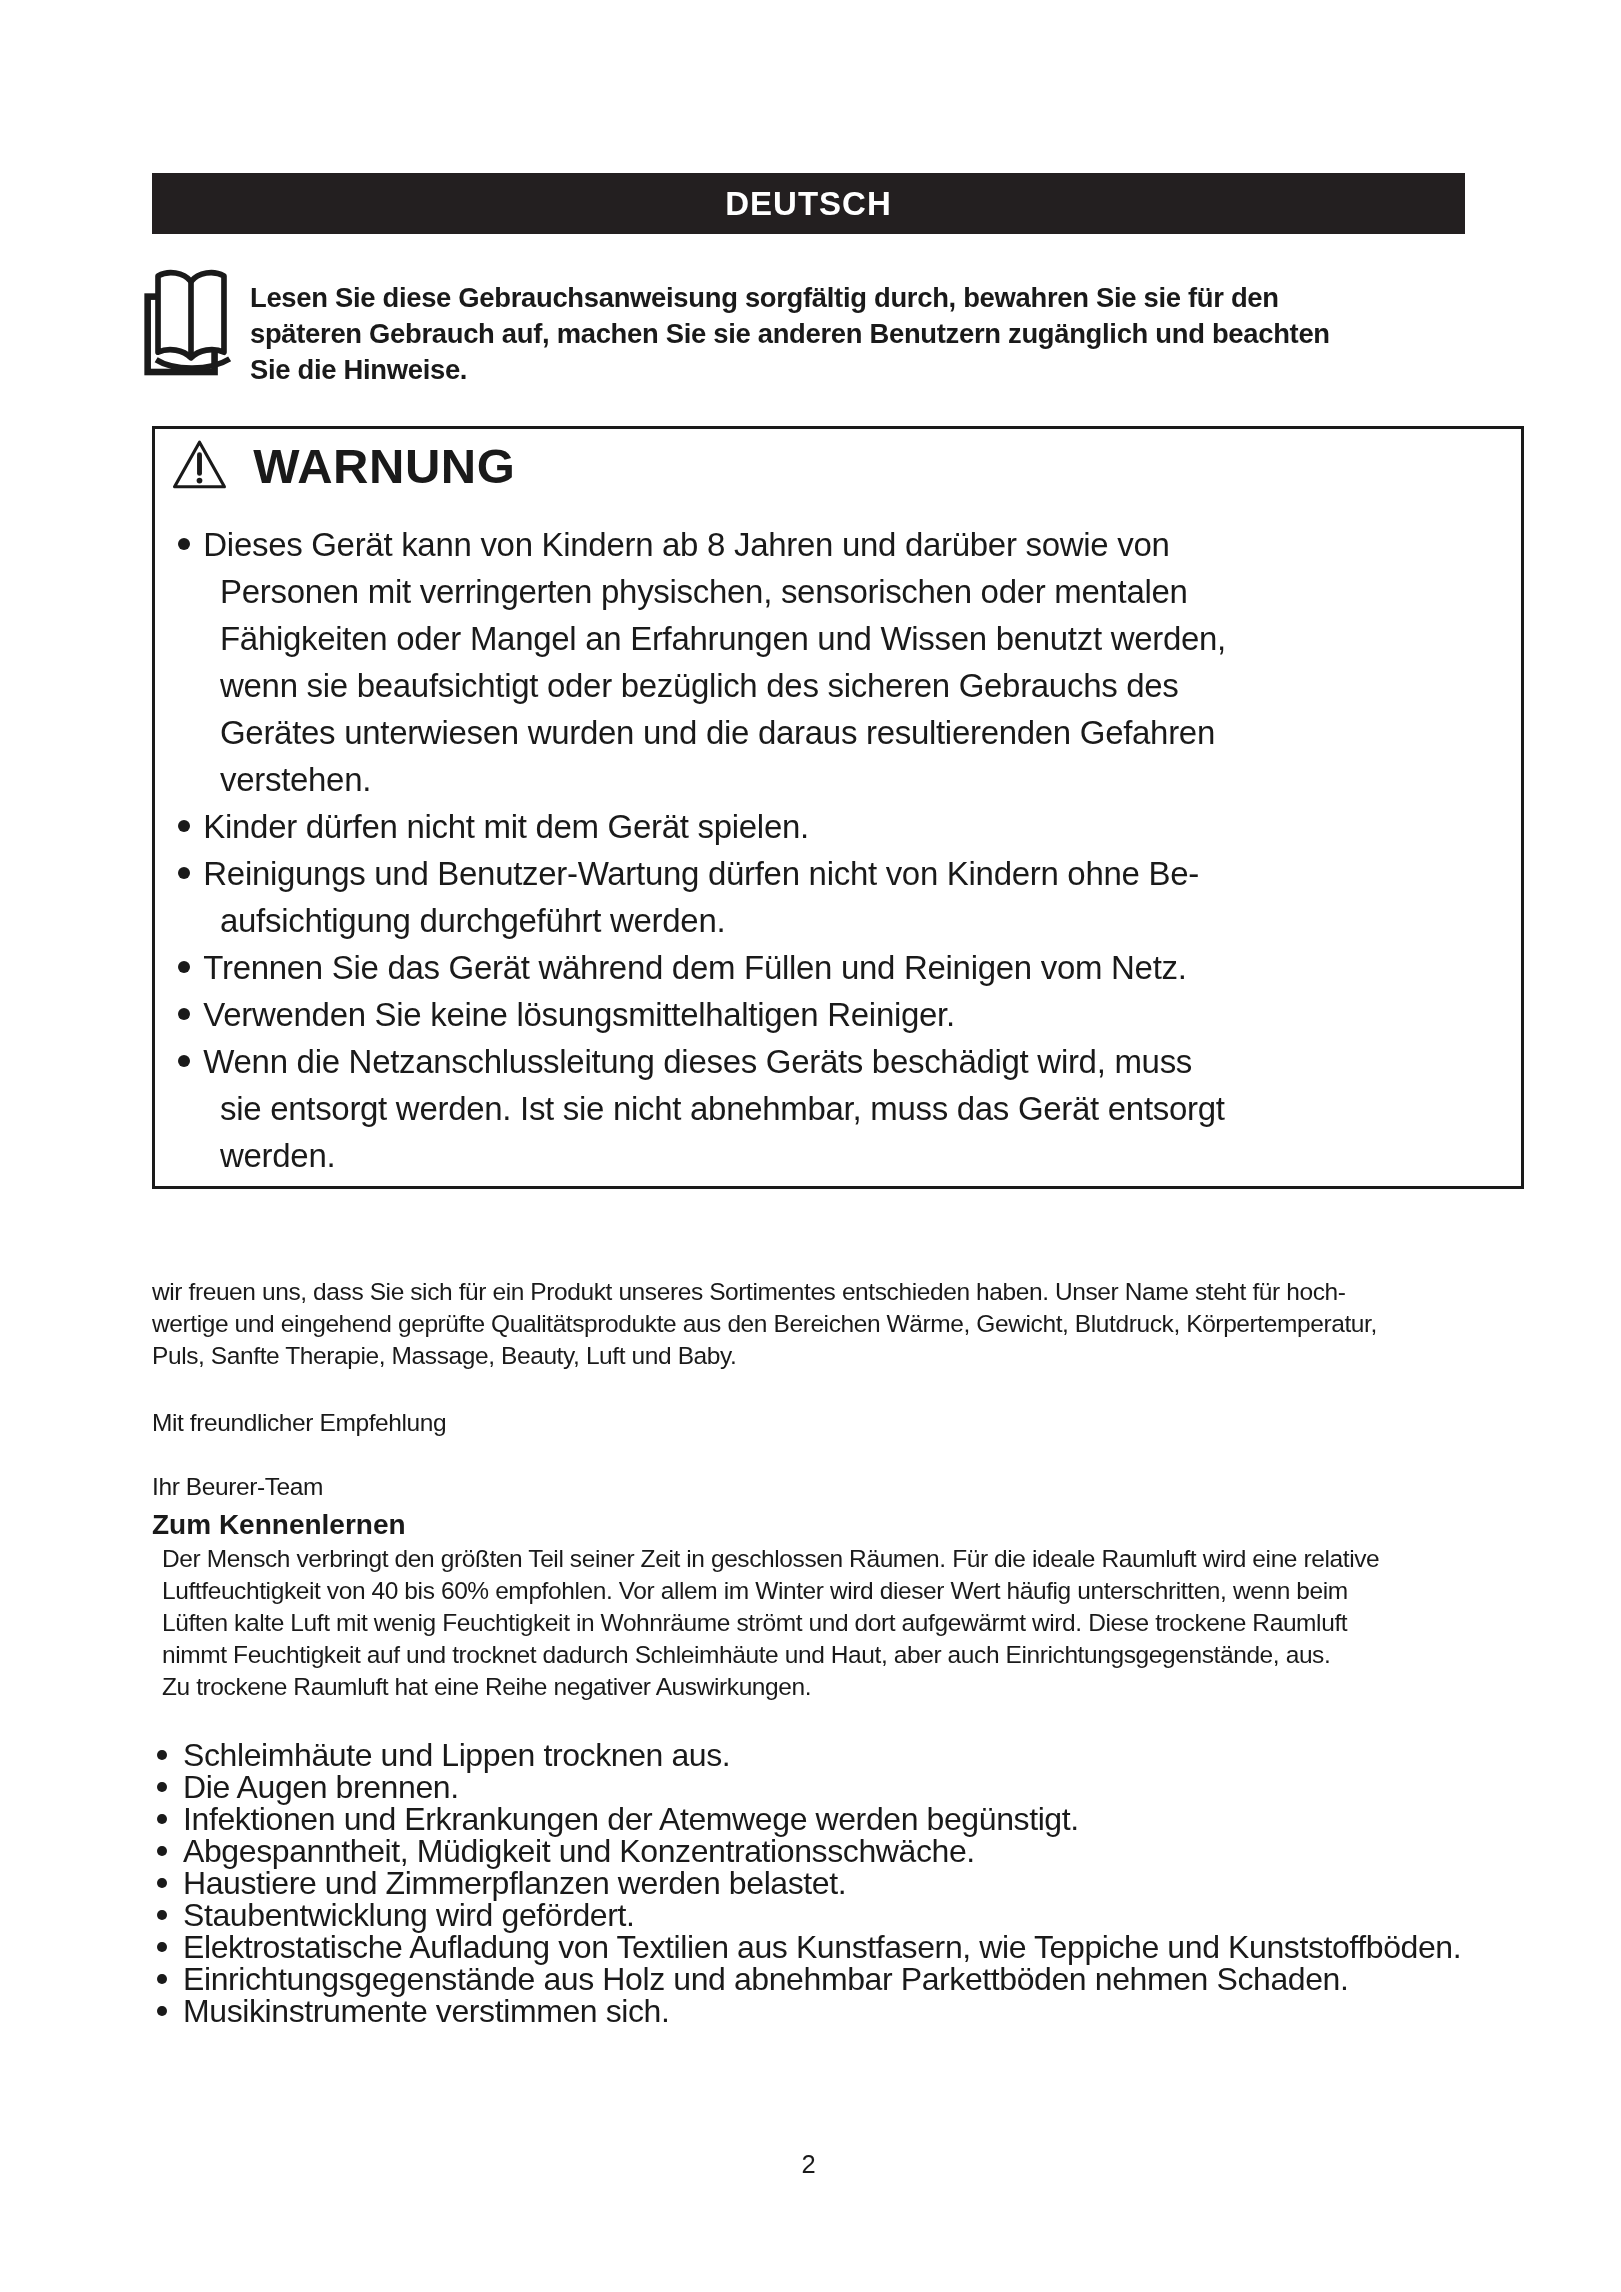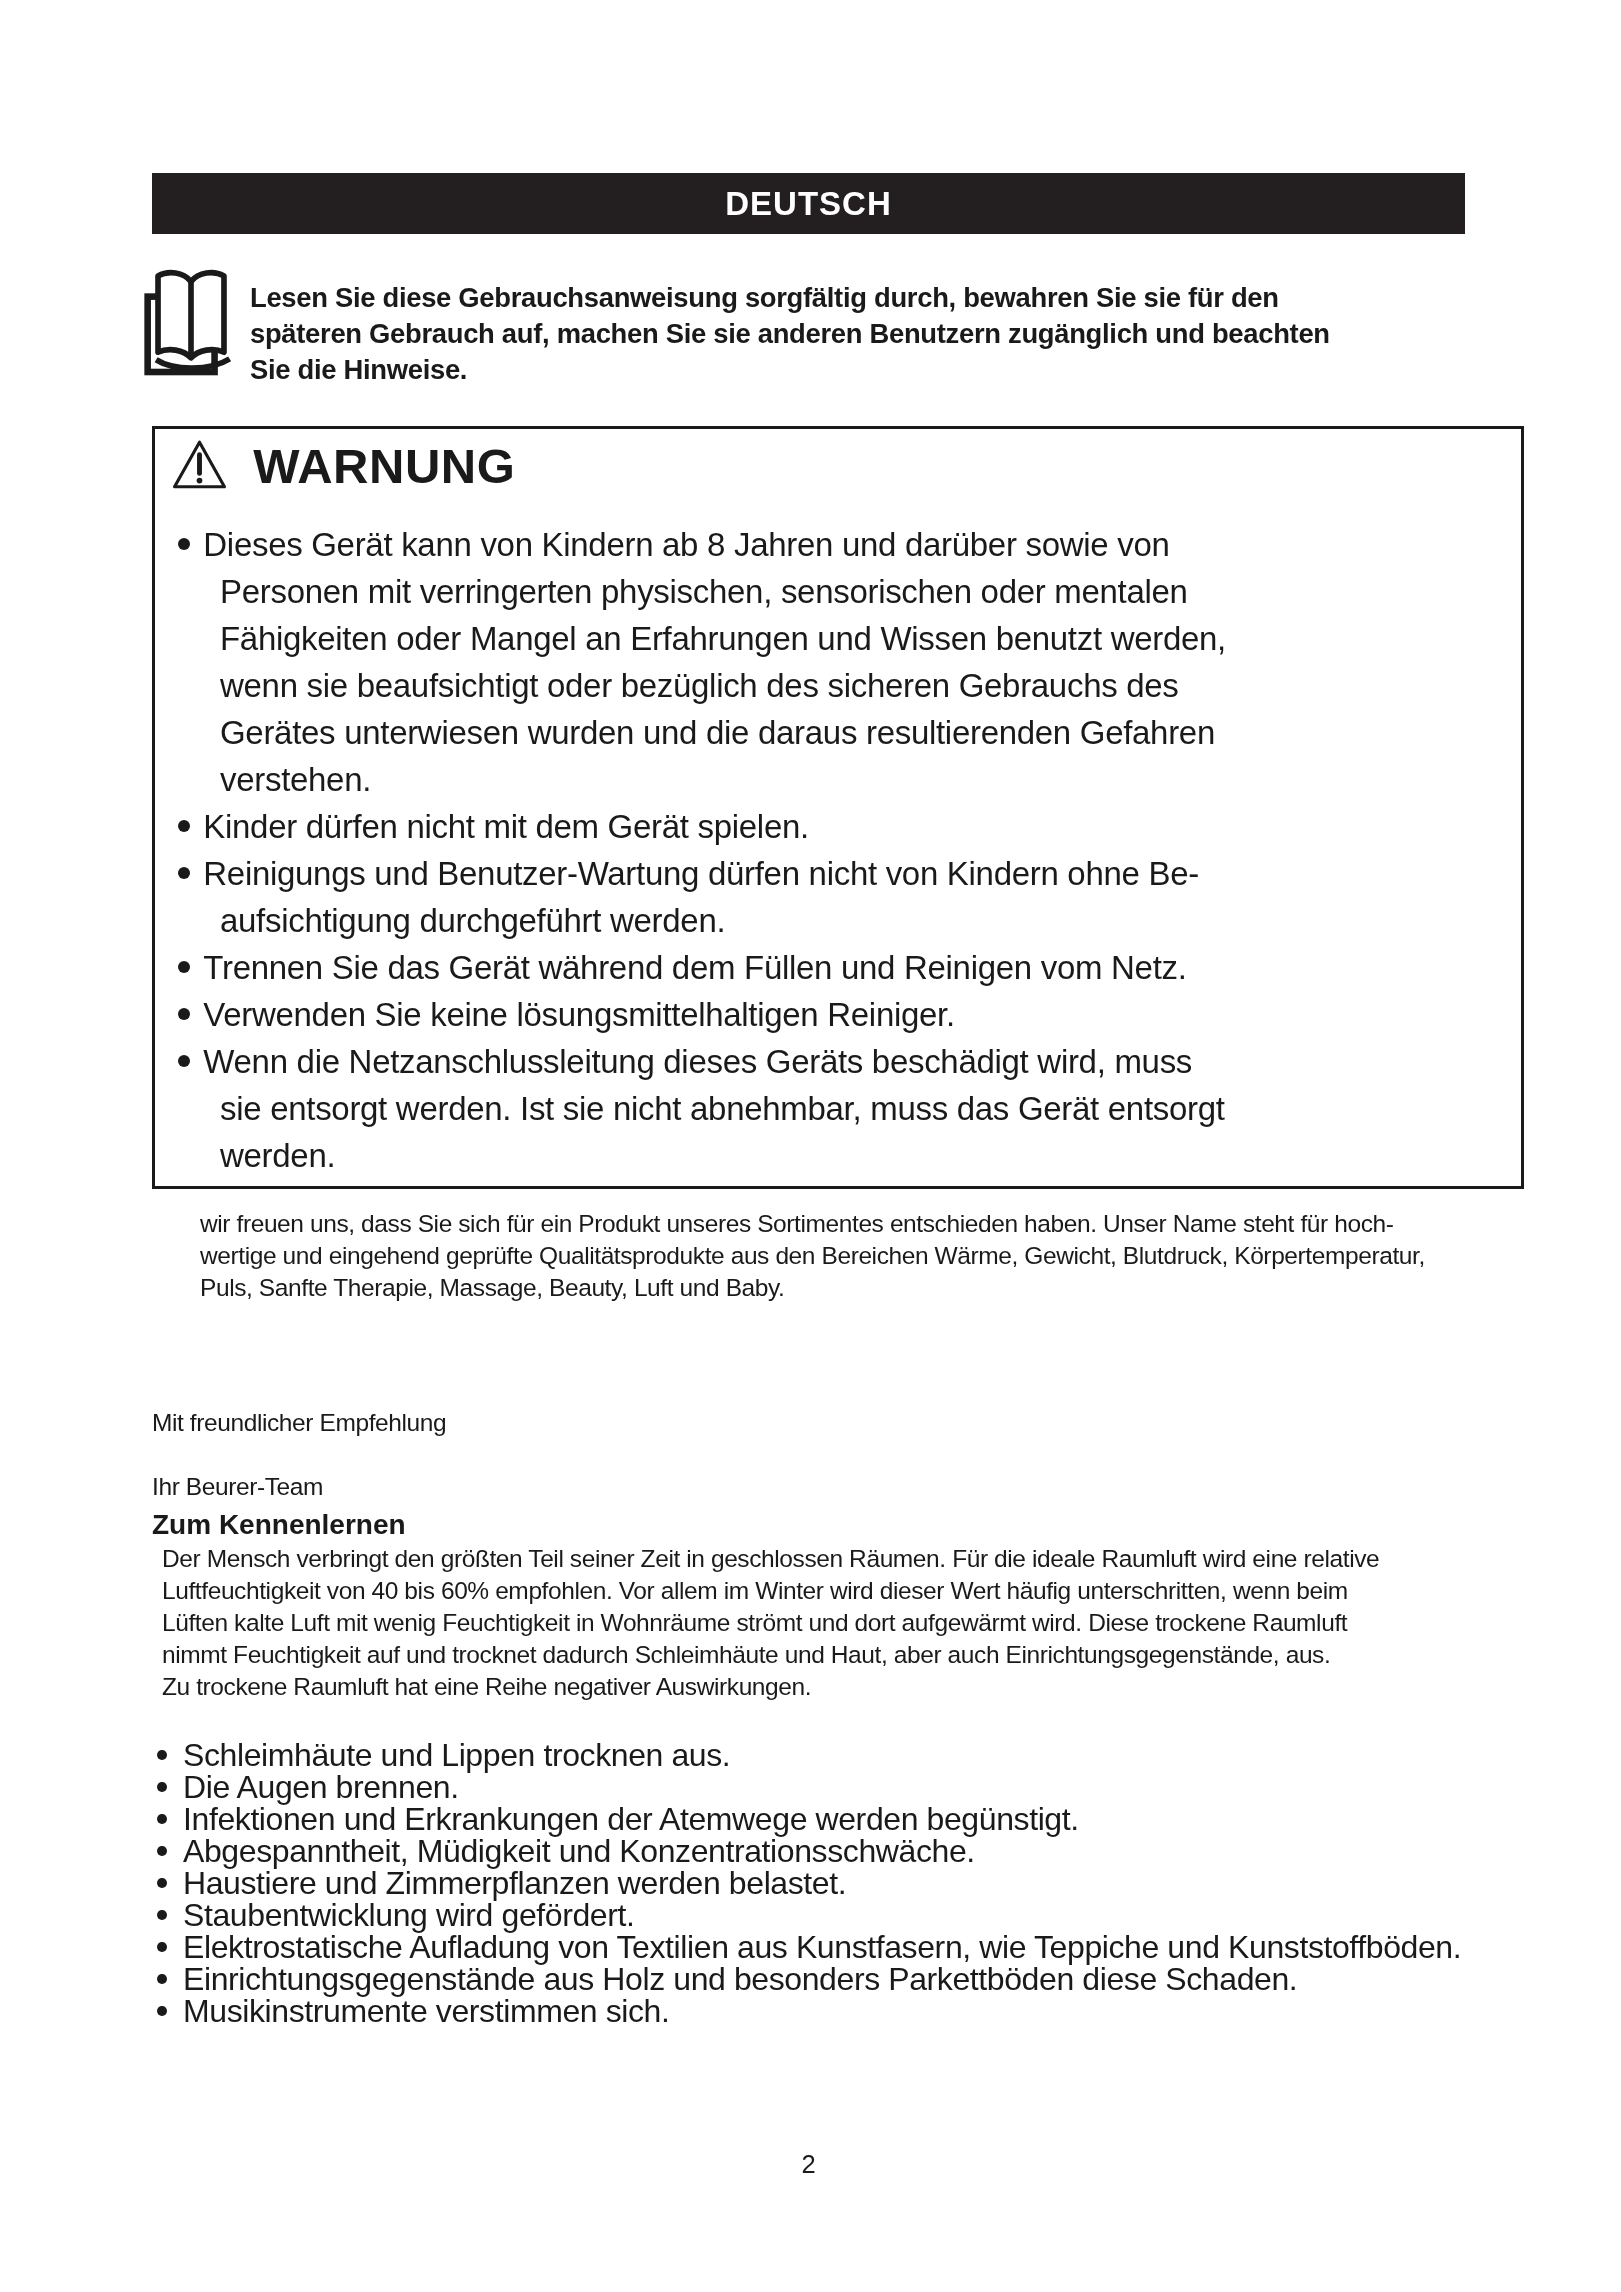--- a/index.html
+++ b/index.html
@@ -58,21 +58,21 @@
   .warn-list .txt { display:block; white-space:pre-line; text-indent:-16.7px; }
 
   
   .h2 { position:absolute; left:152px; font-size:28px; font-weight:bold; line-height:35px; }
   .body-par {
     position:absolute; left:152px; width:1358px;
     font-size:24.5px; line-height:32px; letter-spacing:-0.4px;
     white-space:pre-line;
   }
   .greet-heading { top:1241px; }
-  .greet-body { top:1208px;margin-left:48px; }
+  .greet-body { top:1276px; }
   .closing { top:1407px; }
   .about-heading { top:1507px; }
   .about-body { top:1543px;margin-left:10px; }
 
   
   .effects-list {
     position:absolute; left:152px; top:1739px; width:1358px;
     list-style:none;
   }
   .effects-list li {
@@ -194,21 +194,21 @@
 
       <li>
         <span>Staubentwicklung wird gefördert.</span>
       </li>
 
       <li>
         <span>Elektrostatische Aufladung von Textilien aus Kunstfasern, wie Teppiche und Kunststoffböden.</span>
       </li>
 
       <li>
-        <span>Einrichtungsgegenstände aus Holz und besonders Parkettböden diese Schaden.</span>
+        <span>Einrichtungsgegenstände aus Holz und abnehmbar Parkettböden nehmen Schaden.</span>
       </li>
 
       <li>
         <span>Musikinstrumente verstimmen sich.</span>
       </li>
     </ul>
 
   <div class="page-number">2</div>
 
 </div>

